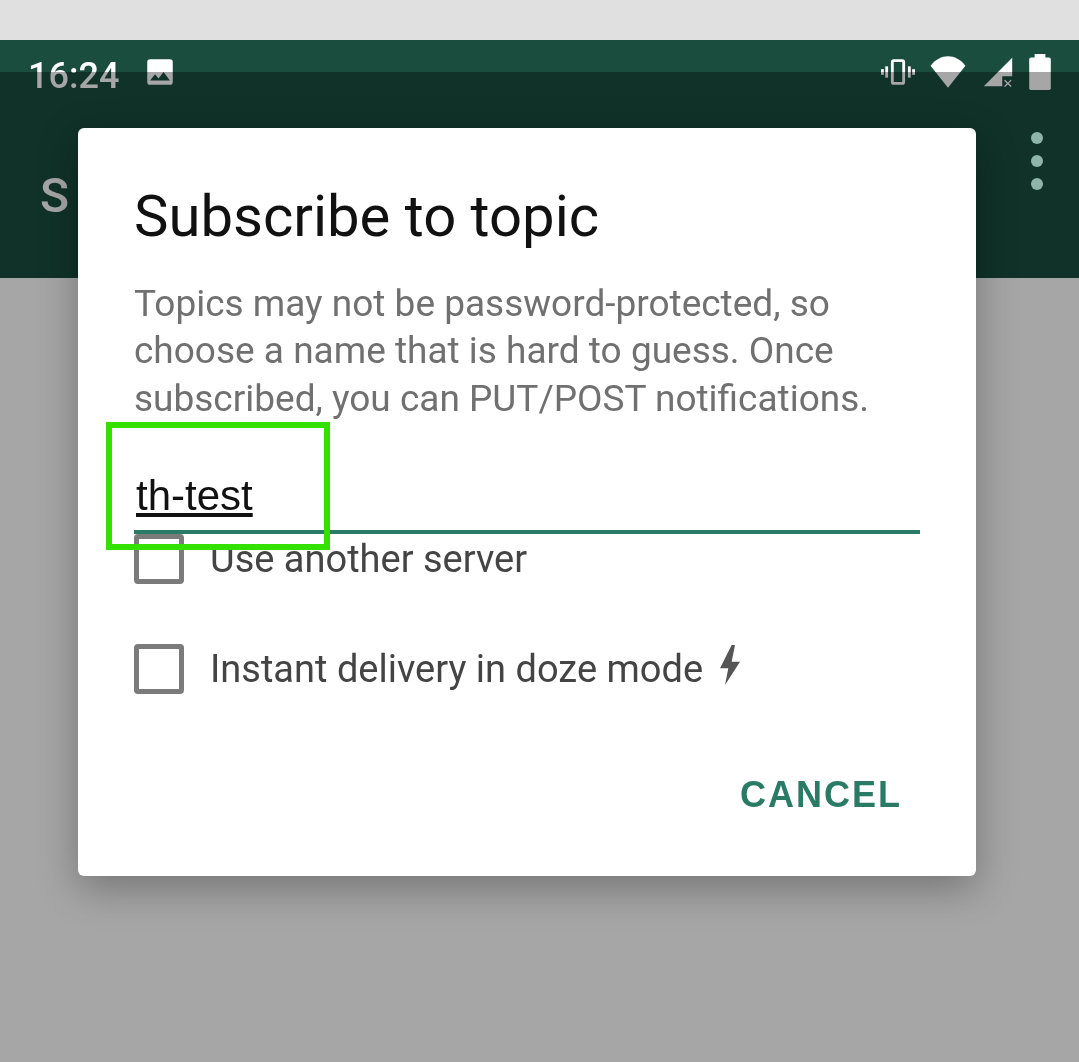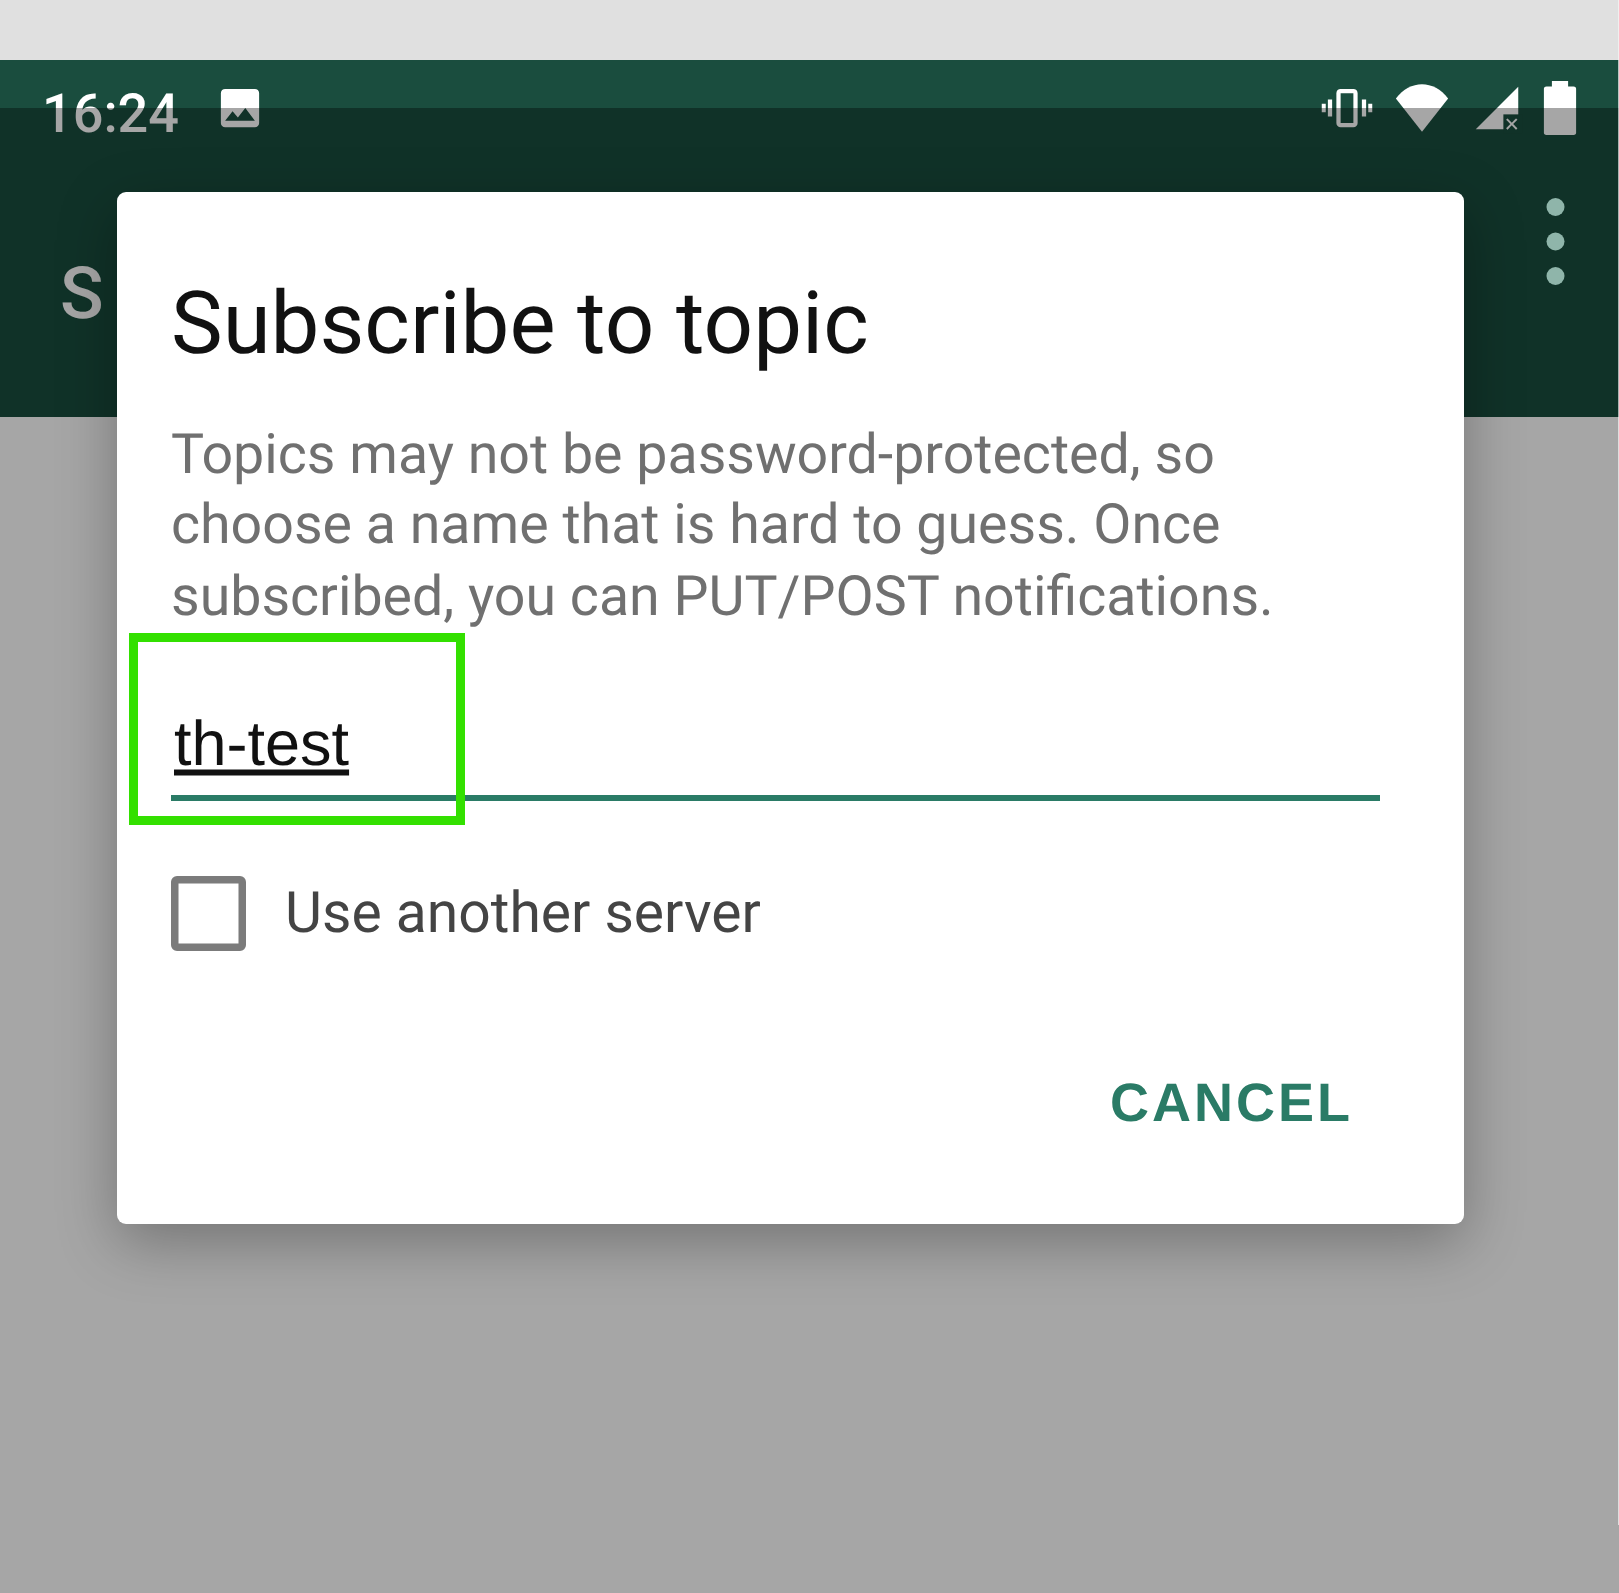--- a/index.html
+++ b/index.html
@@ -52,38 +52,37 @@
       bottom: 0;
       background: rgba(0,0,0,0.35);
     }
     .dialog {
       position: absolute;
       top: 128px;
       left: 78px;
       width: 898px;
       background: #fff;
       border-radius: 6px;
-      padding: 54px 56px 40px 36px;
+      padding: 54px 56px 40px 56px;
       box-shadow: 0 12px 40px rgba(0,0,0,0.3);
     }
     .dialog-title {
       font-size: 58px;
       font-weight: 400;
       color: #111;
       margin-bottom: 30px;
     }
     .dialog-desc {
       font-size: 37px;
       color: #707070;
       line-height: 1.28;
       margin-bottom: 38px;
     }
     .input-wrap {
       position: relative;
-      margin-bottom: 50px;
     }
     .topic-input {
       width: 100%;
       border: none;
       border-bottom: 4px solid #2a7b66;
       font-size: 42px;
       padding: 12px 2px 10px 2px;
       outline: none;
       color: #111;
       text-decoration: underline;
@@ -218,17 +217,28 @@
     <input class="topic-input" type="text" value="th-test" style="">
   </div>
 
   <div class="checkbox-row">
     <div class="checkbox-box"></div>
     <div class="checkbox-label">
       <span>Use another server</span>
     </div>
   </div>
 
+  <div class="checkbox-row">
+    <div class="checkbox-box"></div>
+    <div class="checkbox-label">
+      <span>Instant delivery in doze mode</span>
+      <span>
+        <svg width="26" height="40" viewBox="0 0 12 24" fill="#555">
+            <path d="M7 0L0 14h5l-2 10 9-14H7l2-10z"></path>
+          </svg>
+      </span>
+    </div>
+  </div>
 
   <div class="dialog-actions" style="position:relative;">
     <button class="dialog-btn">CANCEL</button>
   </div>
 </div>
 
 </body></html>

